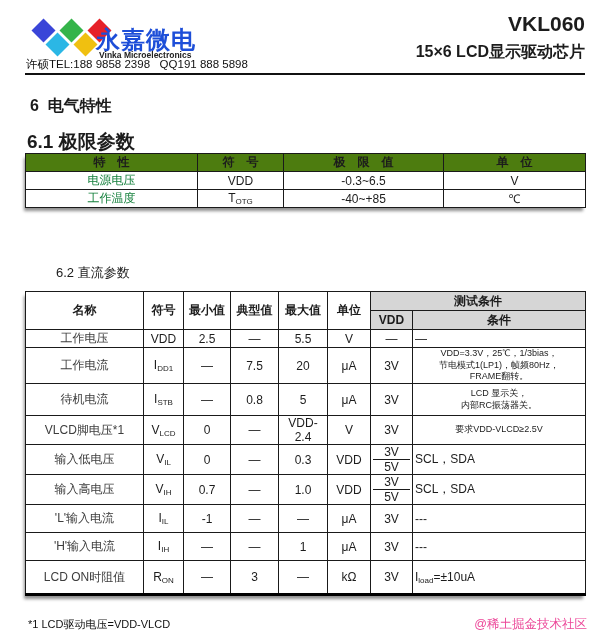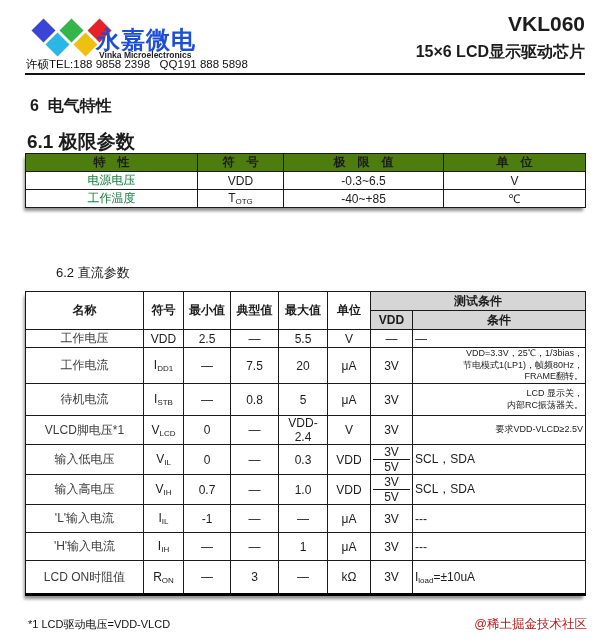--- a/index.html
+++ b/index.html
@@ -33,28 +33,28 @@
   .t1 th{background:#4d7c0f;height:17px;}
   .t1 td{height:17px;}
   .t1 .namecol{color:#15803d;}
   .t2{left:25px;top:291px;width:560px;box-shadow:-2px 4px 3px -1px #8f8f8f;border-bottom:3px solid #000;}
   .t2 th{height:18px;}
   .th-gray{background:#d6d6d6;}
   .t2 td{padding:0 2px;}
   .t2 .namecol{color:#3d3d3d;}
   sub.s{font-size:8px;vertical-align:-2px;letter-spacing:0;}
   .cond{text-align:left;padding-left:6px;}
-  .cond-small{font-size:9px;line-height:1.3;white-space:pre-line;text-align:right;padding-left:4px;}
+  .cond-small{font-size:9px;line-height:1.3;white-space:pre-line;text-align:center;padding-left:4px;}
   .vdd-split{padding:0;}
   .vdd-split div{height:50%;display:flex;align-items:center;justify-content:center;}
   .vdd-split div:first-child{border-bottom:1px solid #1a1a1a;}
 
   
   .footnote{left:28px;top:617px;font-size:11px;color:#111;}
-  .watermark{right:20px;top:616px;font-size:12.5px;color:#b91c1c;}
+  .watermark{right:20px;top:616px;font-size:12.5px;color:#ec4899;}
 </style>
 </head>
 <body>
 
 <div id="page">
 
   <div class="abs logo-box">
     <span class="diamond d-blue" style="background-color: rgb(58, 69, 216);"></span>
     <span class="diamond d-green" style="background-color: rgb(53, 180, 74);"></span>
     <span class="diamond d-red" style="background-color: rgb(230, 33, 41);"></span>

